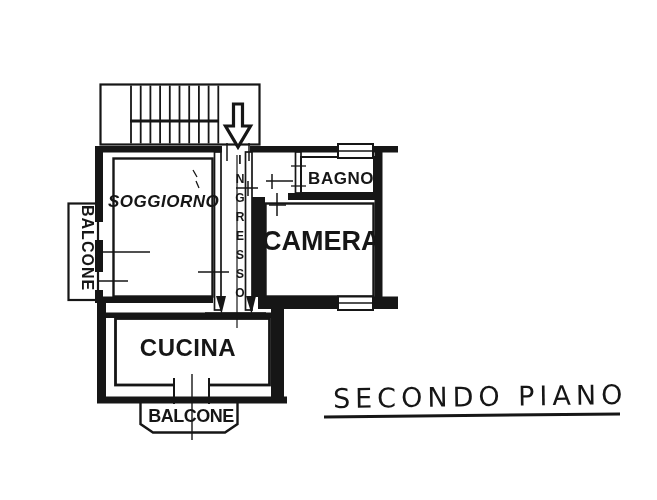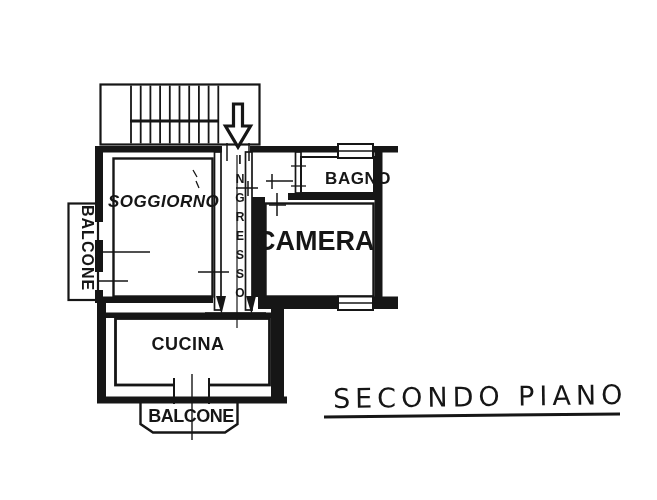--- a/index.html
+++ b/index.html
@@ -15,23 +15,23 @@
   .canvas svg { position:absolute; left:0; top:0; color: var(--ink); }
   .label {
     position: absolute;
     font-weight: bold;
     color: var(--ink);
     text-align: center;
     white-space: nowrap;
     line-height: 1.05;
   }
   .lbl-soggiorno { left:108px; top:193px; width:108px; font-size:17px; letter-spacing:0.5px;font-style:italic; }
-  .lbl-bagno     { left:320px; top:170px; width:76px;  font-size:17px; letter-spacing:0.5px; }
-  .lbl-camera    { left:256px; top:227px; width:114px; font-size:27px; letter-spacing:0px; }
-  .lbl-cucina    { left:132px; top:335px; width:112px; font-size:18px; letter-spacing:0.5px; }
+  .lbl-bagno     { left:303px; top:170px; width:76px;  font-size:17px; letter-spacing:0.5px; }
+  .lbl-camera    { left:262px; top:227px; width:114px; font-size:27px; letter-spacing:0px; }
+  .lbl-cucina    { left:132px; top:335px; width:112px; font-size:24px; letter-spacing:0.5px; }
   .lbl-balcone-bottom { left:145px; top:407px; width:92px; font-size:18px; letter-spacing:-0.5px; }
   .lbl-balcone-left {
     left:70px; top:205px; height:94px; width:25px;
     writing-mode: vertical-rl;
     font-size:16px; letter-spacing:1px; text-align:left;
   }
   .lbl-ingresso {
     left:228px; top:153px; height:150px; width:18px;
     writing-mode: vertical-rl; text-orientation: upright;
     font-size:12px; letter-spacing:5px; font-weight:bold; text-align:left;

